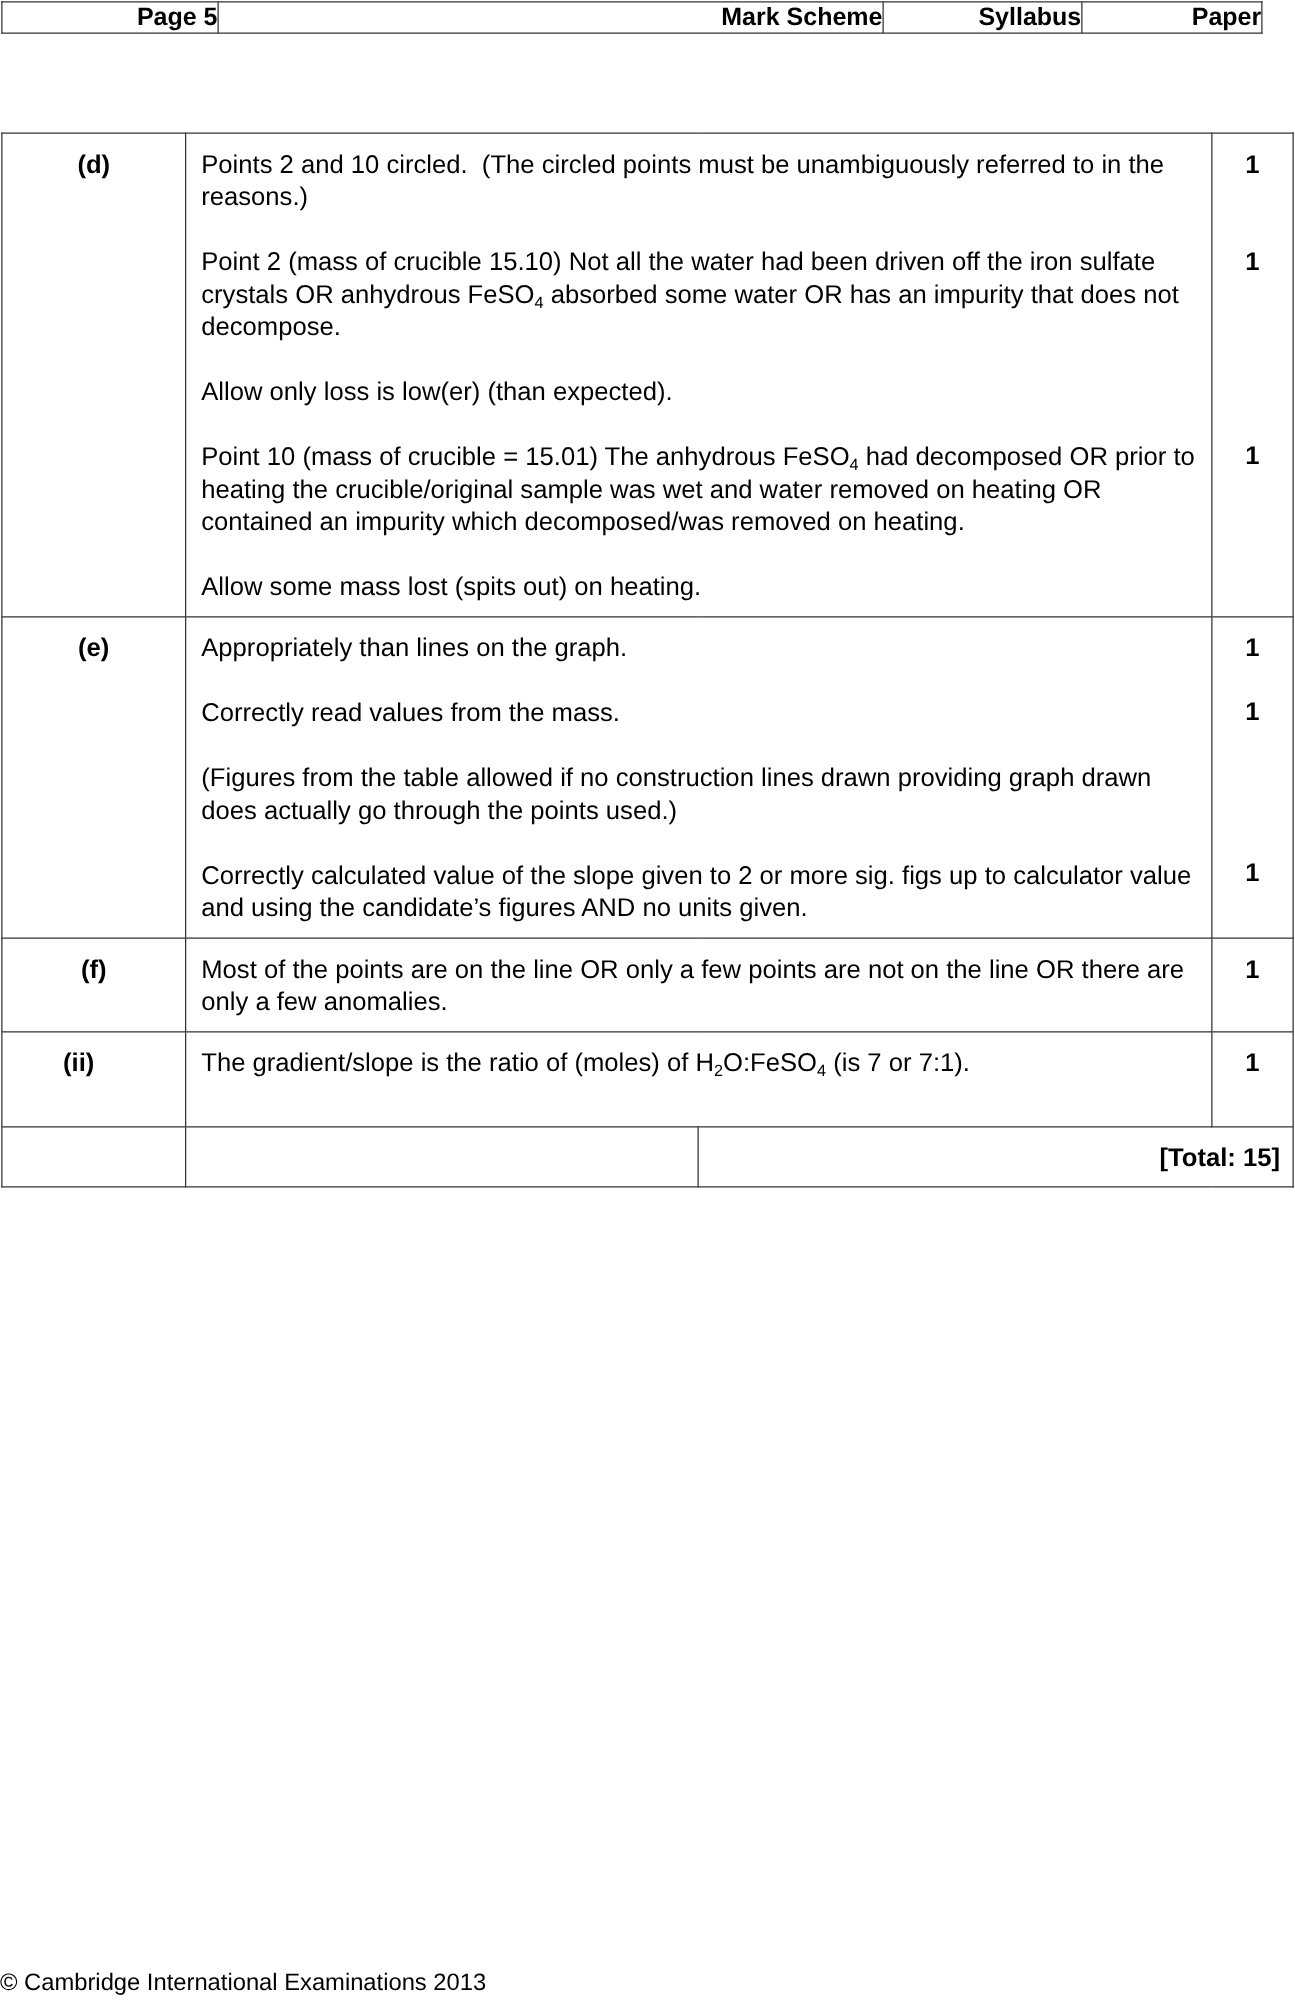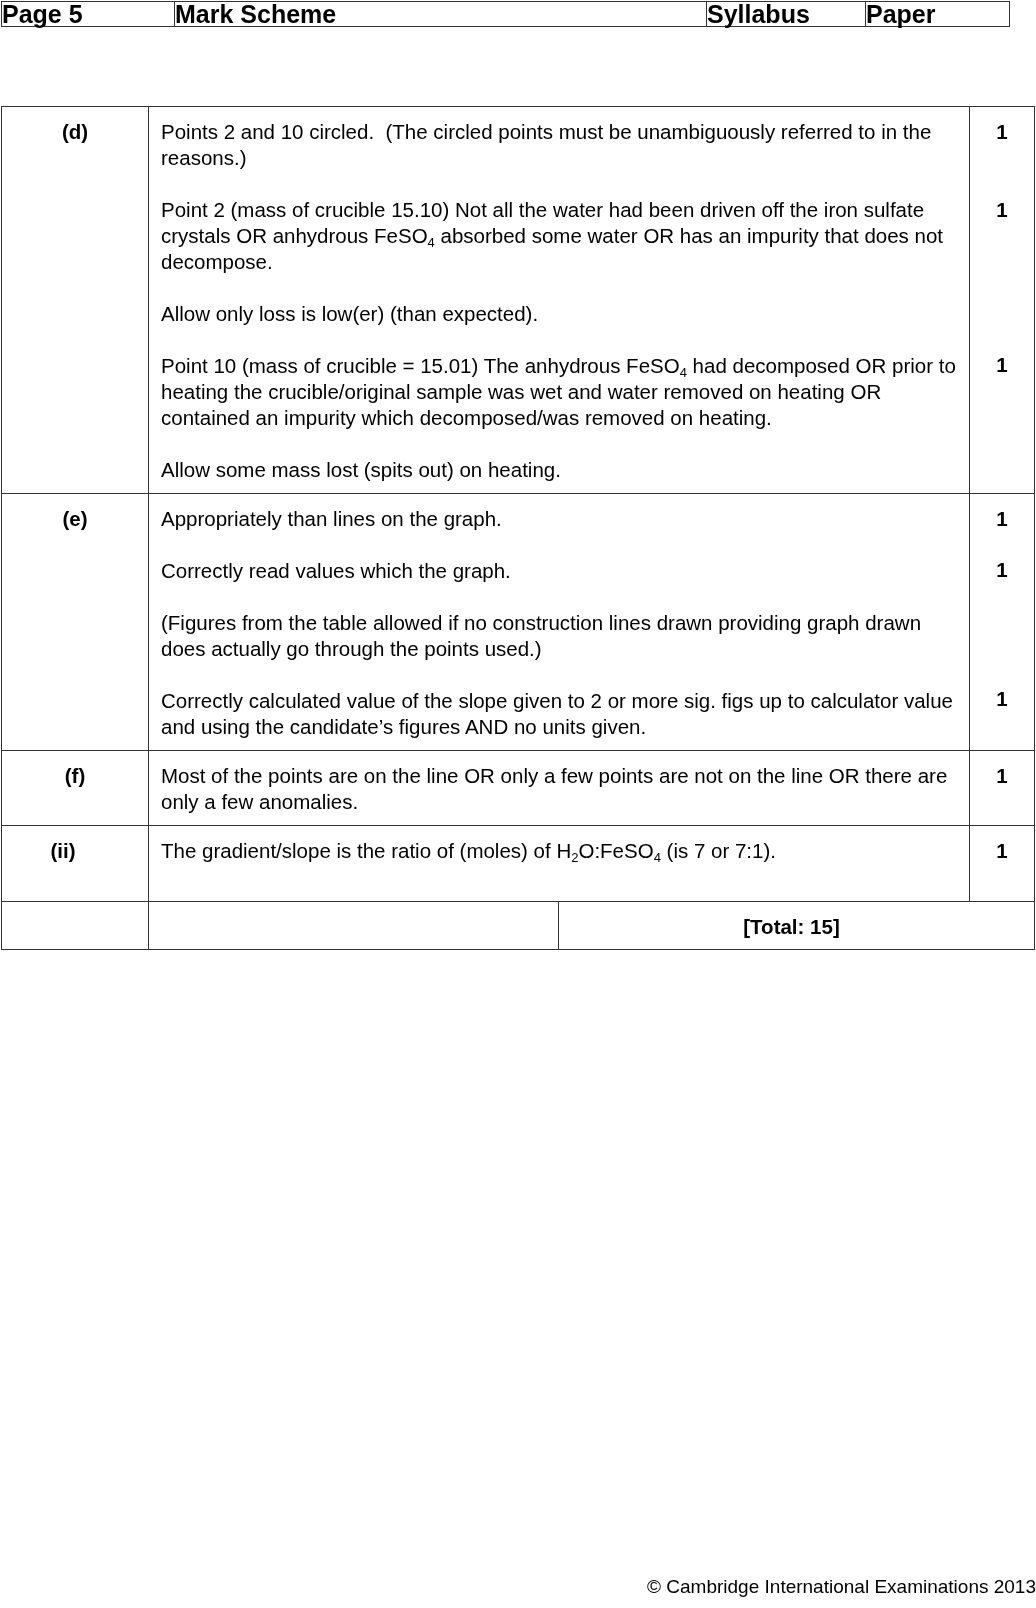--- a/index.html
+++ b/index.html
@@ -1,29 +1,29 @@
 <!DOCTYPE html>
 <html><head>
 <meta charset="utf-8">
 <style>
   html, body { margin:0; padding:0; background:#ffffff; }
   body { width:1036px; height:1608px; position:relative; font-family:"Liberation Sans", sans-serif; color:#000; overflow:hidden; }
   .hdr { position:absolute; left:1px; top:1px; border-collapse:collapse; }
-  .hdr td { border:1.5px solid #333; font-weight:bold; font-size:25px; text-align:left; height:24px; padding:0; line-height:24px; }
+  .hdr td { border:1.5px solid #333; font-weight:bold; font-size:20px; text-align:right; height:24px; padding:0; line-height:24px; }
   .main { position:absolute; left:1px; top:106px; border-collapse:collapse; width:1034px; }
   .main td { border:1.5px solid #333; vertical-align:top; font-size:20.5px; line-height:26px; padding:0; }
   .q { width:146px; text-align:center; font-weight:bold; padding-top:12px !important; }
   .q.right { text-align:center; padding-right:24px !important; box-sizing:border-box; }
   .ans { padding:12px 12px 10px 12px !important; }
   .mk { width:64px; text-align:center; font-weight:bold; }
   .para { margin:0 0 26px 0; }
   .para:last-child { margin-bottom:0; }
   b { font-weight:normal; }
   sub { font-size:13px; vertical-align:-4px; line-height:0; }
-  .footer { position:absolute; top:1576px; left:0; width:1036px; text-align:right; font-size:19px; }
+  .footer { position:absolute; top:1576px; left:0; width:1036px; text-align:left; font-size:19px; }
 </style>
 </head>
 <body>
 
 <table class="hdr">
   <tbody>
       <tr>
     <td style="width:172px">Page 5</td>
     <td style="width:531px">Mark Scheme</td>
     <td style="width:158px">Syllabus</td>
@@ -48,21 +48,21 @@
       <div style="position:absolute; margin-top:12px; width:64px;">1</div>
       <div style="position:absolute; margin-top:90px; width:64px;">1</div>
       <div style="position:absolute; margin-top:245px; width:64px;">1</div>
     </td>
   </tr>
 
   <tr>
     <td class="q">(e)</td>
     <td class="ans" colspan="2">
       <p class="para">Appropriately than lines on the graph.</p>
-      <p class="para">Correctly read values which the graph.</p>
+      <p class="para">Correctly read values from the mass.</p>
       <p class="para">(Figures from the table allowed if no construction lines drawn providing graph drawn does actually go through the points used.)</p>
       <p class="para">Correctly calculated value of the slope given to 2 or more sig. figs up to calculator value and using the <b>candidate’s</b> figures <b>AND</b> no units given.</p>
     </td>
     <td class="mk">
       <div style="position:absolute; margin-top:12px; width:64px;">1</div>
       <div style="position:absolute; margin-top:63px; width:64px;">1</div>
       <div style="position:absolute; margin-top:192px; width:64px;">1</div>
     </td>
   </tr>
 
@@ -79,18 +79,18 @@
     <td class="q right">(ii)</td>
     <td class="ans" colspan="2">
       <p class="para">The gradient/slope is the ratio of (moles) of H<sub>2</sub>O:FeSO<sub>4</sub> (is 7 or 7:1).</p>
     </td>
     <td class="mk" style="padding-top:12px">1</td>
   </tr>
 
   <tr style="height:48px">
     <td></td>
     <td style="width:409px"></td>
-    <td colspan="2" style="text-align:center; font-weight:bold; padding:12px 10px 0 0; vertical-align:top">[Total: 15]</td>
+    <td colspan="2" style="text-align:right; font-weight:bold; padding:12px 10px 0 0; vertical-align:top">[Total: 15]</td>
   </tr>
 </tbody>
   </table>
 
 <div class="footer">© Cambridge International Examinations 2013</div>
 
 </body></html>

